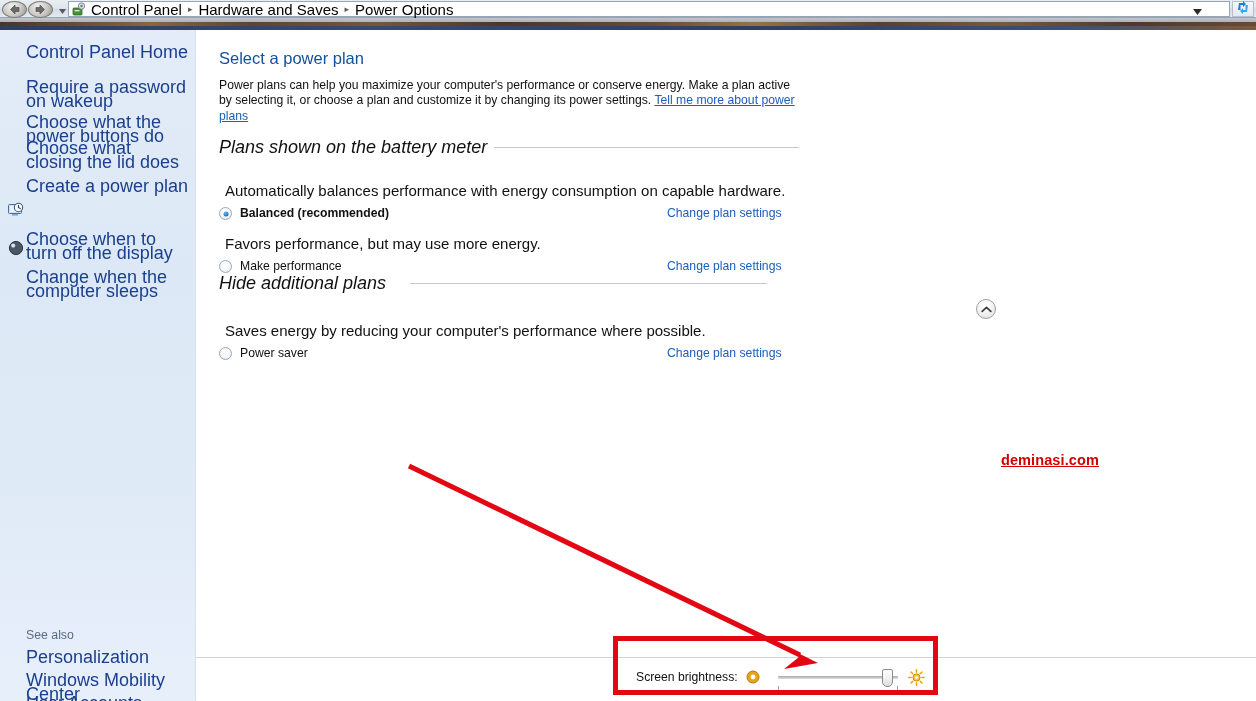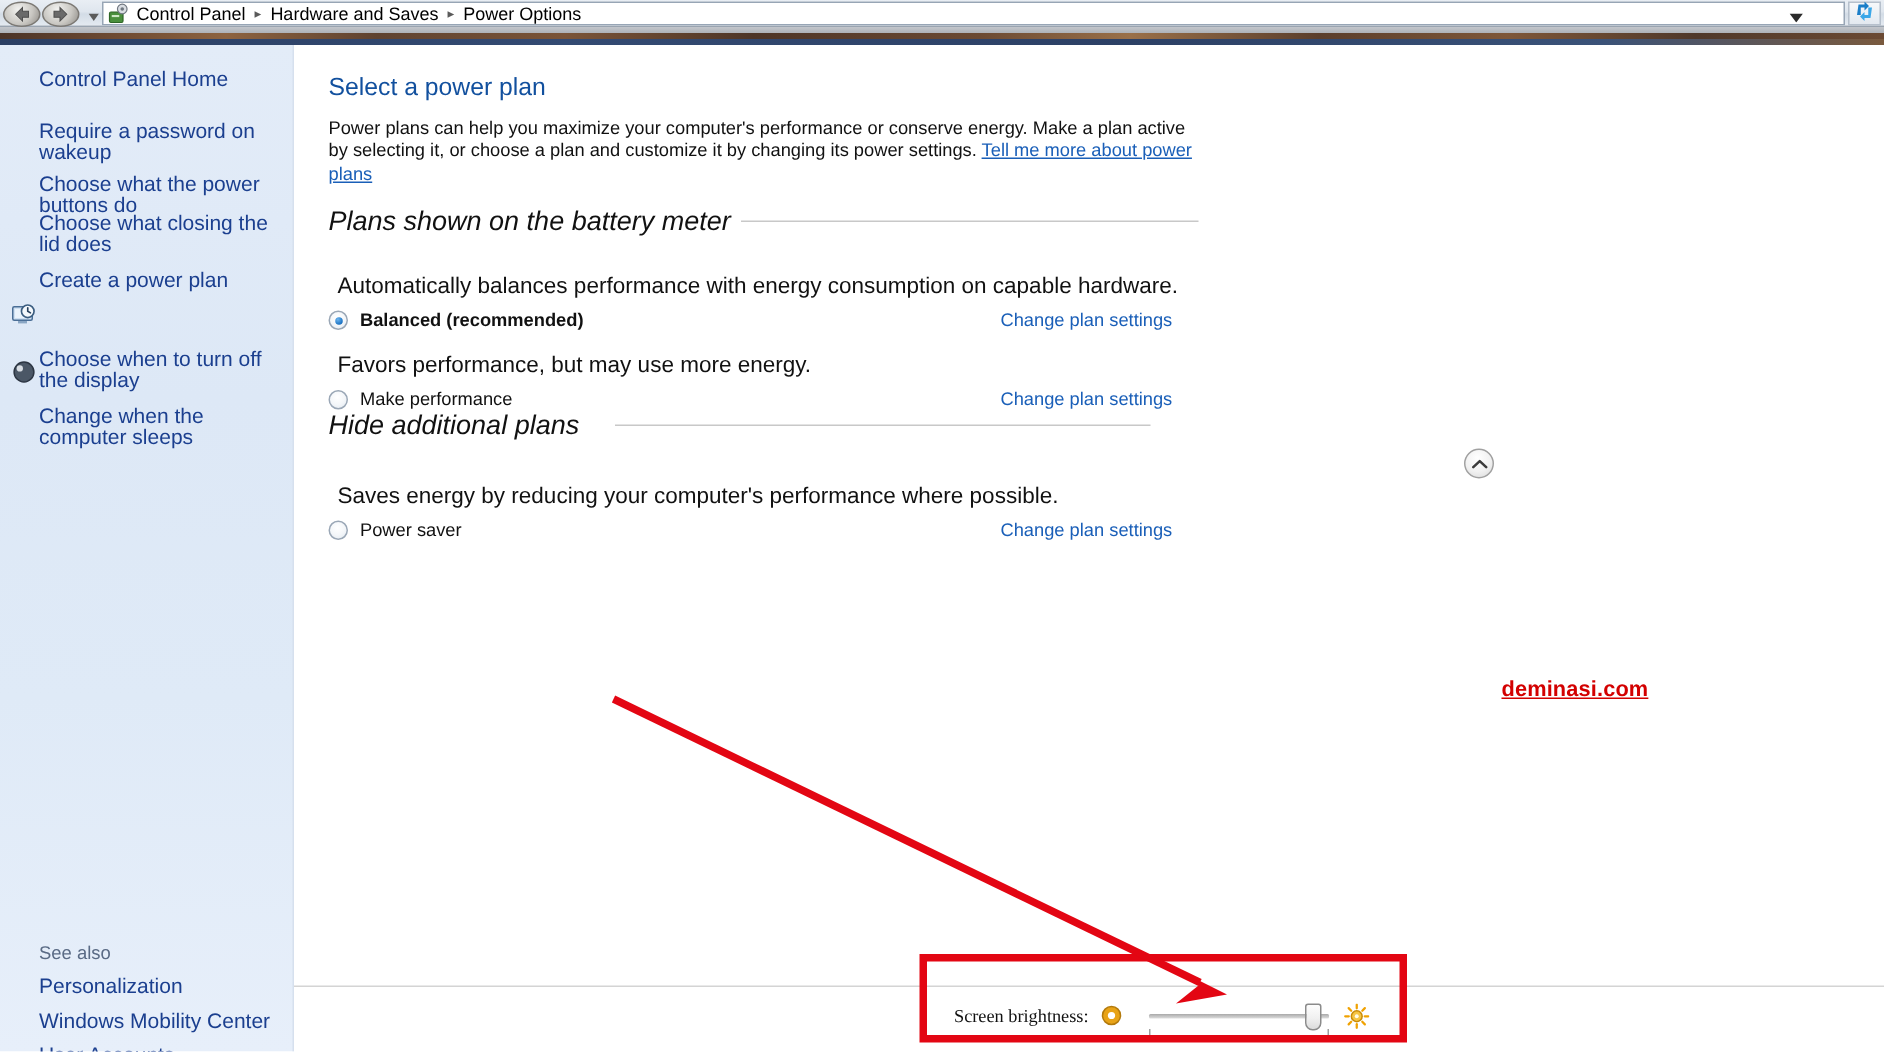--- a/index.html
+++ b/index.html
@@ -52,21 +52,21 @@
     width: 1162px; height: 16px;
     background: #ffffff;
     border: 1px solid #97a5b5;
     box-sizing: border-box;
     display: flex;
     align-items: center;
     padding-left: 3px;
   }
   #cp-icon { width: 15px; height: 14px; flex: 0 0 auto; margin-right: 3px; }
   .crumb {
-    font-size: 12px;
+    font-size: 15px;
     color: #000;
     white-space: nowrap;
     padding: 0 1px;
   }
   .crumb-sep {
     color: #5a5a5a;
     font-size: 9px;
     padding: 0 5px;
     line-height: 1;
   }
@@ -118,21 +118,21 @@
   }
   #sidebar::after {
     content: "";
     position: absolute; right: 0; top: 0;
     width: 1px; height: 100%;
     background: #d6e0ee;
   }
   .side-link {
     position: absolute;
     color: #1b3f8f;
-    font-size: 14px;
+    font-size: 18px;
     line-height: 13.5px;
     cursor: pointer;
   }
   .side-icon {
     position: absolute;
     width: 16px; height: 16px;
   }
   #see-also-label {
     position: absolute;
     left: 26px; top: 598px;
@@ -256,21 +256,20 @@
     left: 636px; top: 665px;
     width: 290px; height: 24px;
     display: flex;
     align-items: center;
   }
   #brightness-label {
     font-size: 12.2px;
     color: #111;
     white-space: nowrap;
     margin-right: 8px;
-    font-family: Liberation Serif, serif;
   }
   #dim-icon { width: 14px; height: 14px; flex: 0 0 auto; }
   #slider {
     position: relative;
     width: 120px;
     height: 20px;
     margin-left: 18px;
     margin-right: 10px;
     cursor: pointer;
   }

